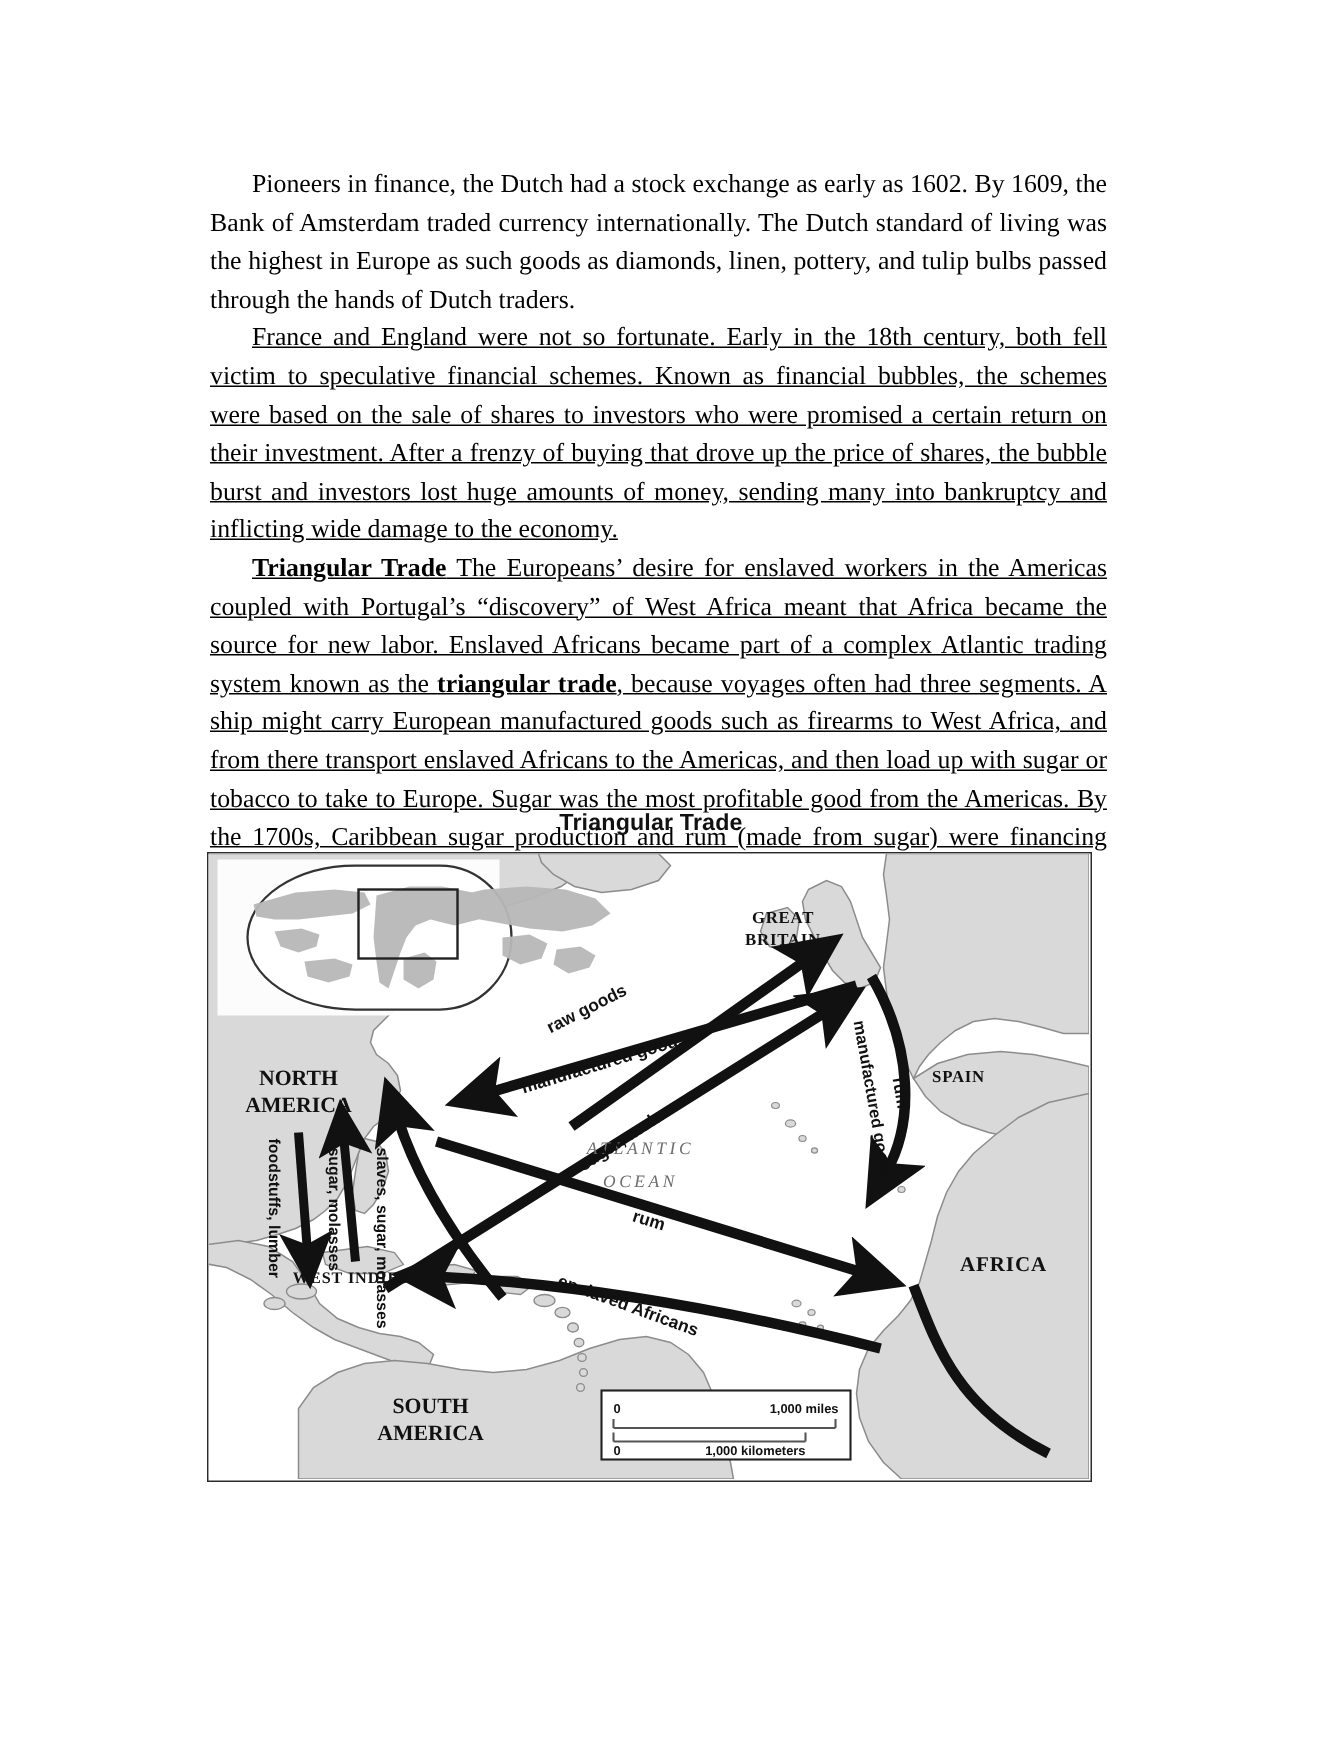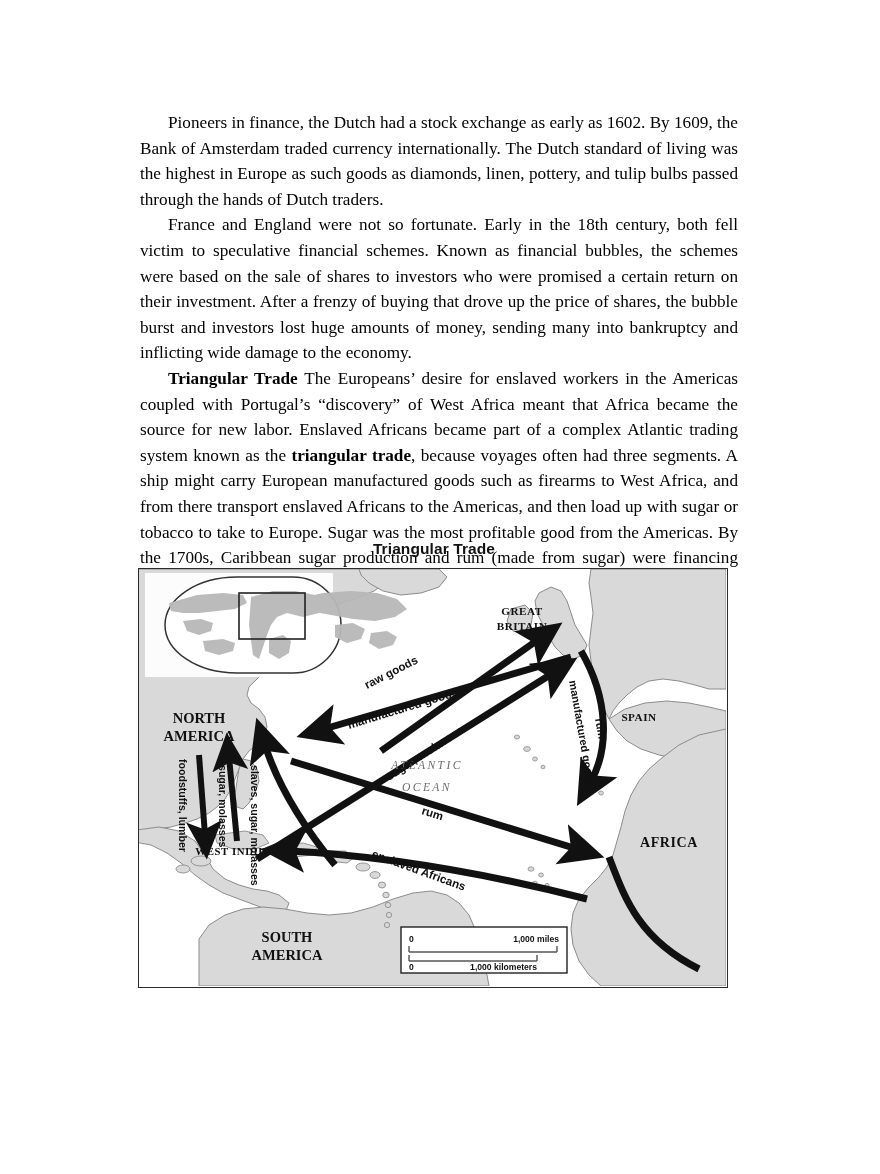--- a/index.html
+++ b/index.html
@@ -37,21 +37,21 @@
     margin: 0 0 0 0;
     font-family: "Liberation Serif", serif;
     font-size: 17.2px;
     line-height: 25.6px;
     text-align: justify;
     text-indent: 28px;
     color: #000;
     -webkit-hyphens: none;
     hyphens: none;
   }
-  p.para + p.para { margin-top: 0; }
+  p.para + p.para { margin-top: 0; text-decoration: underline; }
   .run-in { font-weight: bold; }
   .bold-term { font-weight: bold; }
 
   
   #figure {
     position: absolute;
     left: 138px;
     top: 540px;
     width: 592px;
     height: 452px;

